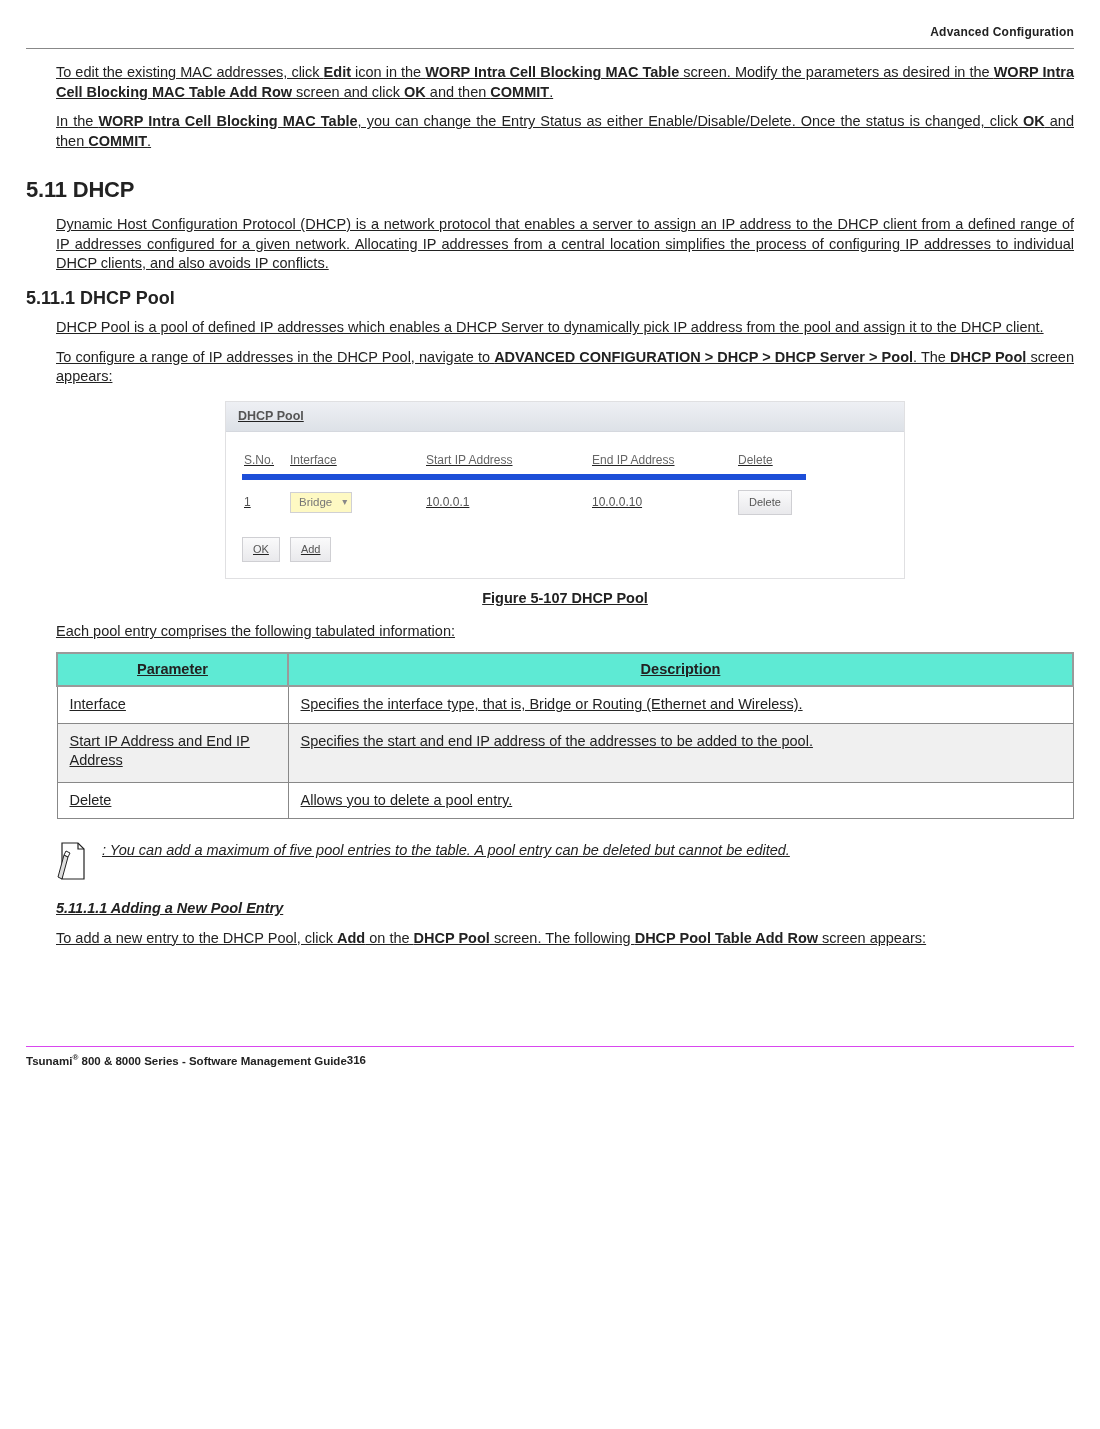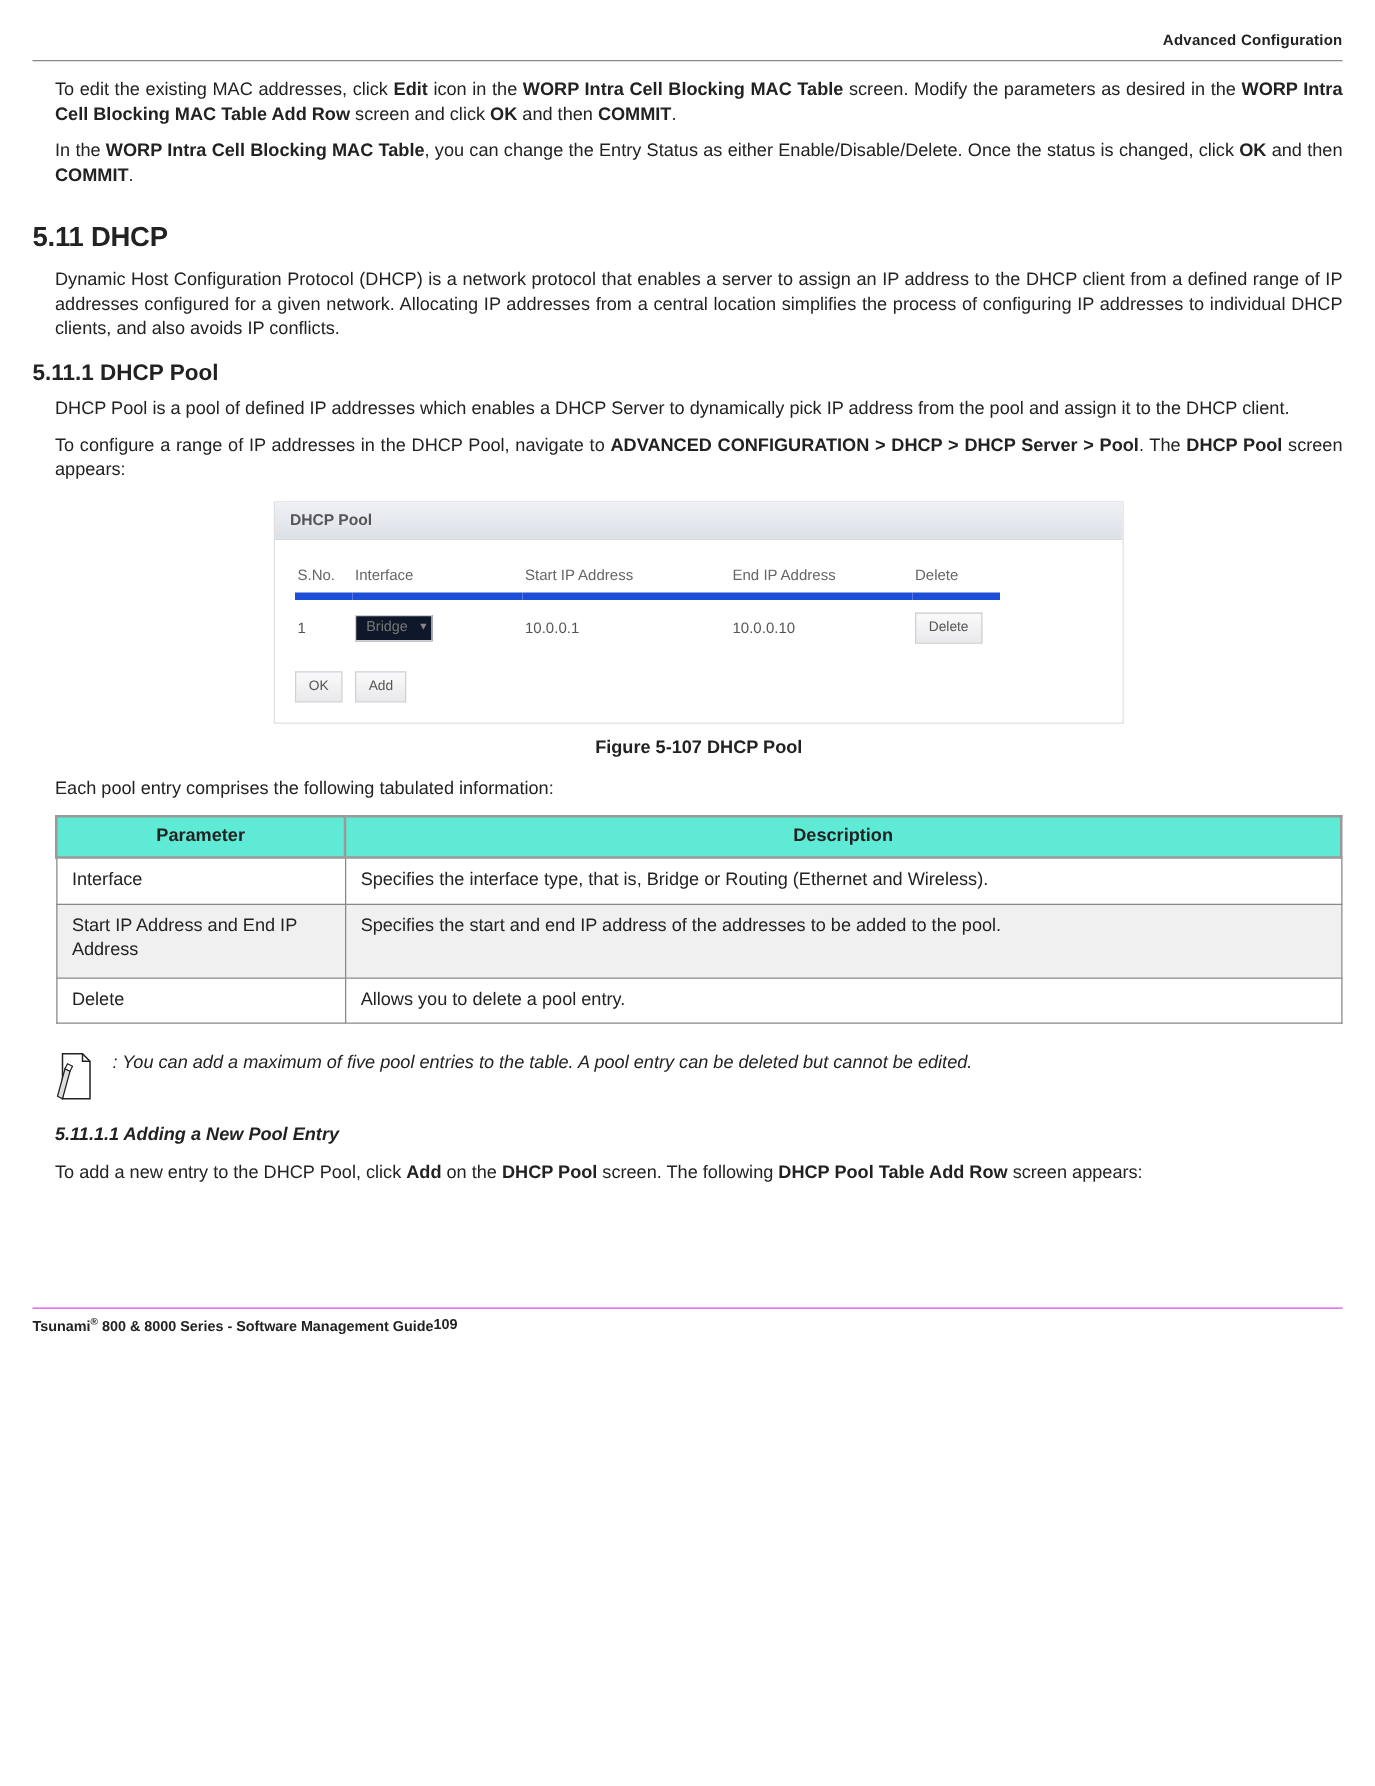--- a/index.html
+++ b/index.html
@@ -18,21 +18,22 @@
     font-size: 12px;
     padding: 4px 0 8px 0;
     letter-spacing: 0.2px;
   }
   hr.top {
     border: none;
     border-top: 1px solid #888;
     margin: 0 0 14px 0;
   }
   .body-indent {
-    margin-left: 18px;
+    margin-left: 30px;
+    text-decoration: underline;
   }
   p {
     margin: 0 0 10px 0;
     text-align: justify;
   }
   strong { font-weight: 700; }
   h2.section {
     font-size: 22px;
     font-weight: 800;
     margin: 24px 0 10px 0;
@@ -80,21 +81,21 @@
     padding: 6px 14px 6px 2px;
     border-bottom: 6px solid #1d4ed8;
   }
   .pool-table td {
     padding: 10px 14px 10px 2px;
     vertical-align: middle;
   }
   .sel-wrap {
     display: inline-flex;
     border: 1px solid #d0d0d4;
-    background: #0f172a;
+    background: #fef9c3;
     padding: 2px 4px 2px 8px;
     font-size: 11.5px;
     color: #777;
   }
   .sel-wrap .chev {
     margin-left: 10px;
     font-size: 10px;
     color: #888;
   }
   .btn-gray {
@@ -268,14 +269,14 @@
   <p><em class="italic-bold">5.11.1.1 Adding a New Pool Entry</em></p>
   <p>
     <span>To add a new entry to the DHCP Pool, click </span><strong>Add</strong><span> on the </span><strong>DHCP Pool</strong><span> screen. The following </span><strong>DHCP Pool Table Add Row</strong><span> screen appears:</span>
   </p>
 </div>
 
 <div class="footer">
   <div class="left">
     <span>Tsunami</span><sup>®</sup><span> 800 &amp; 8000 Series - Software Management Guide</span>
   </div>
-  <div>109</div>
+  <div>316</div>
 </div>
 
 </body></html>

